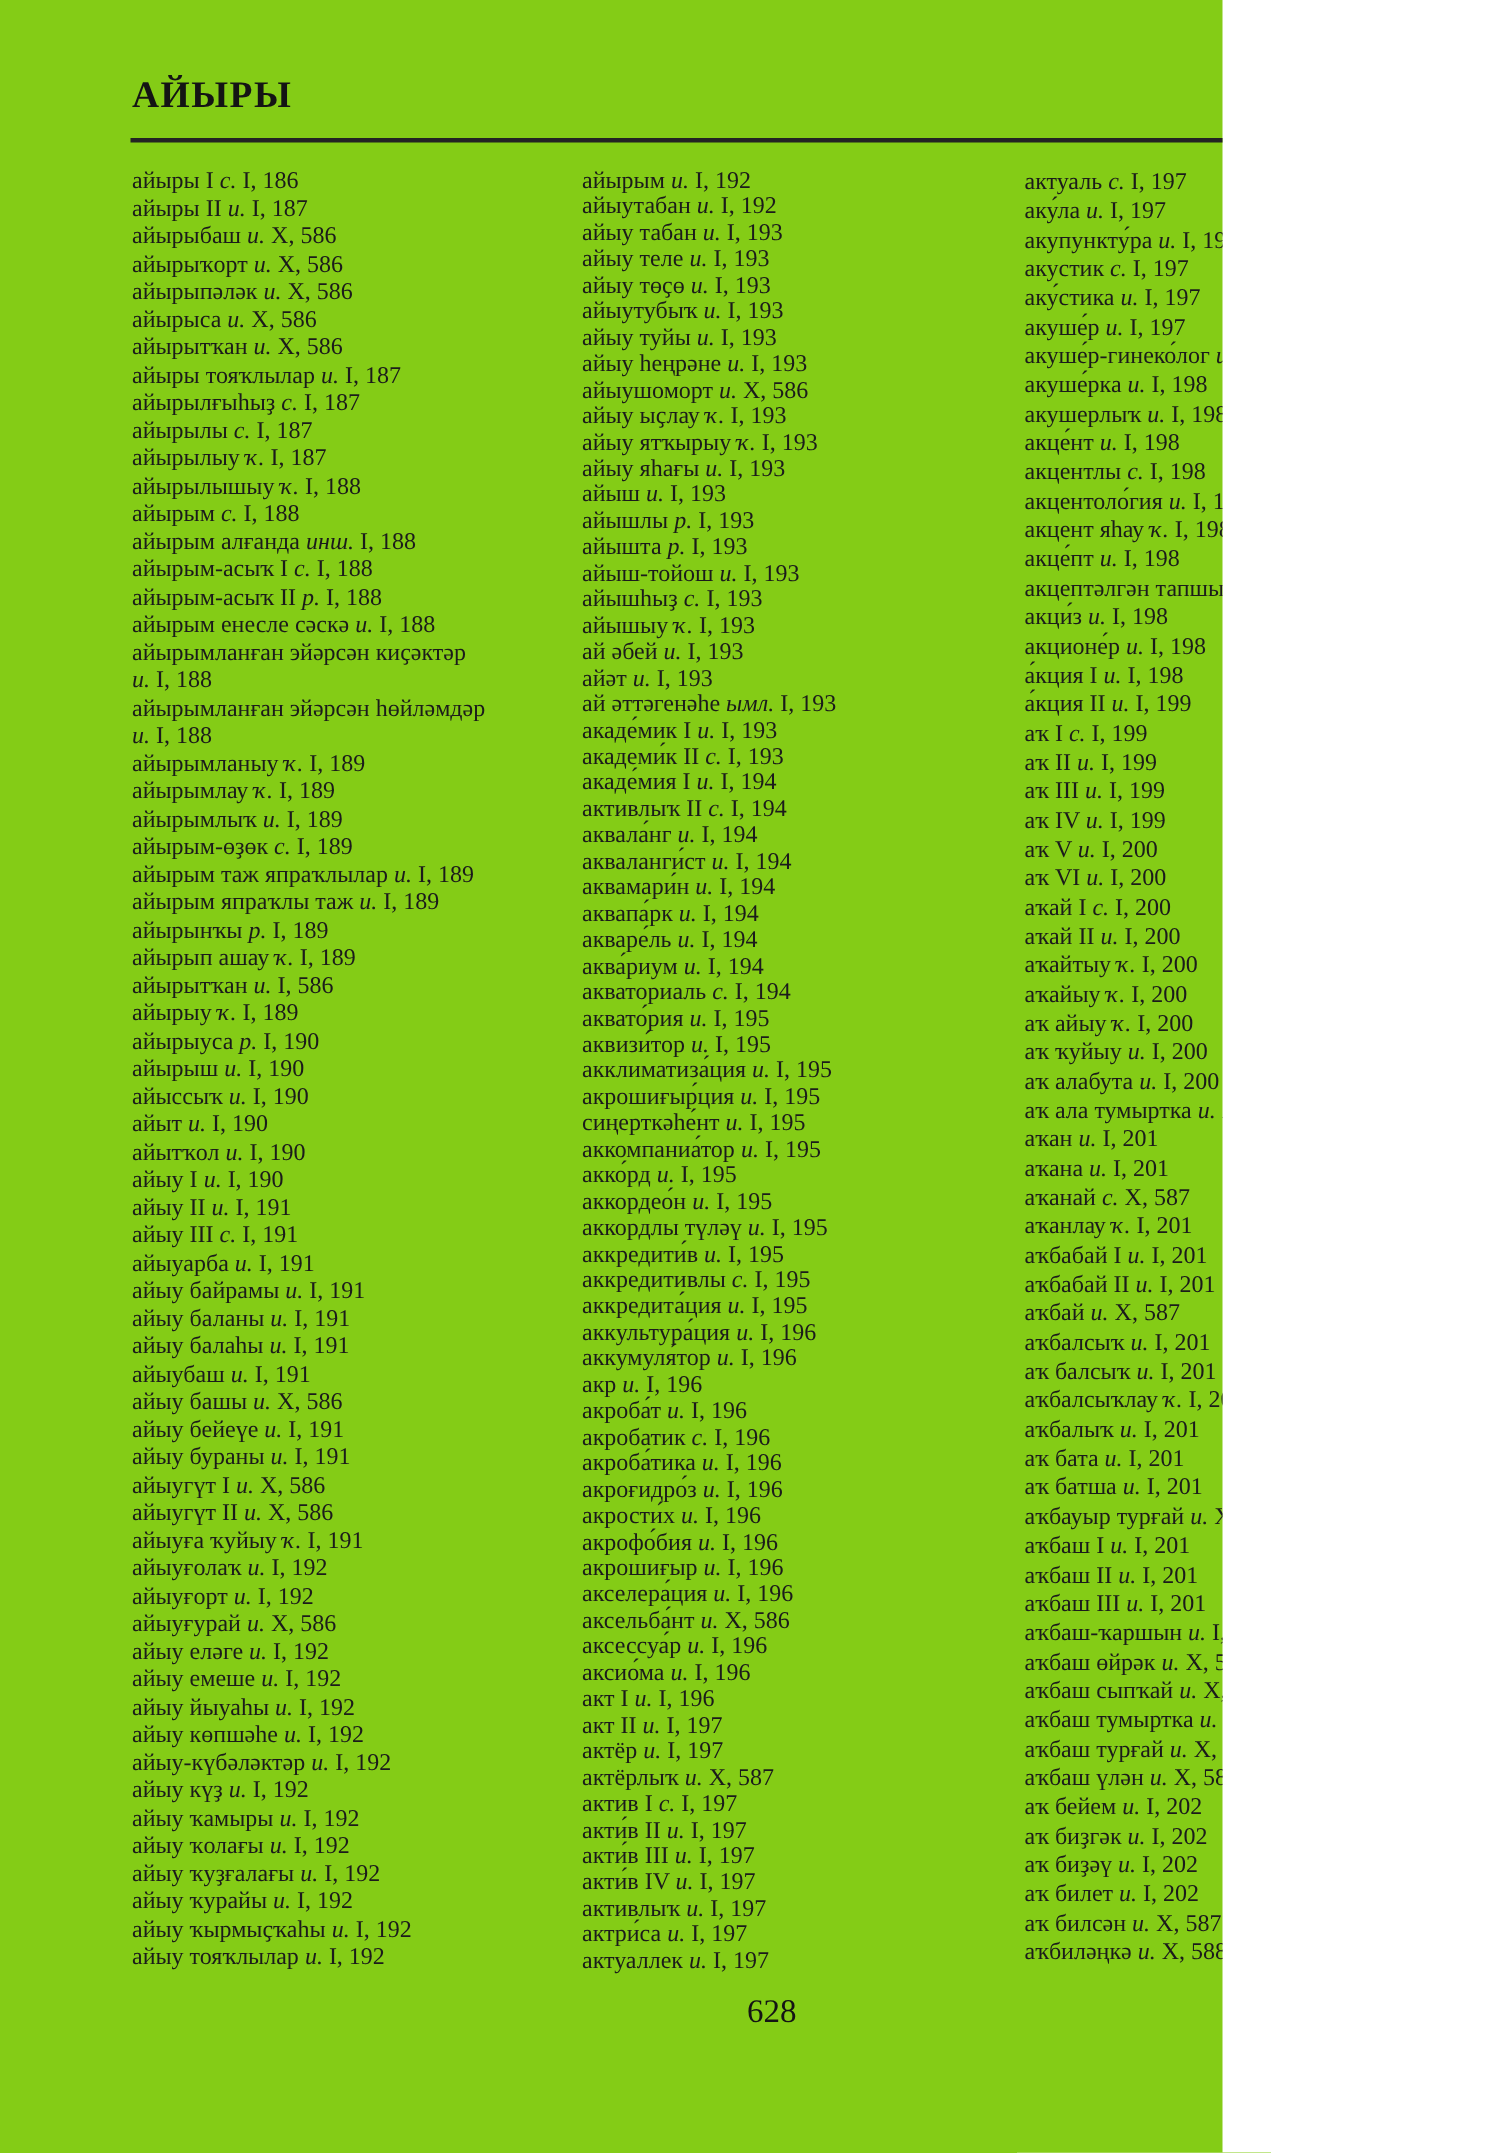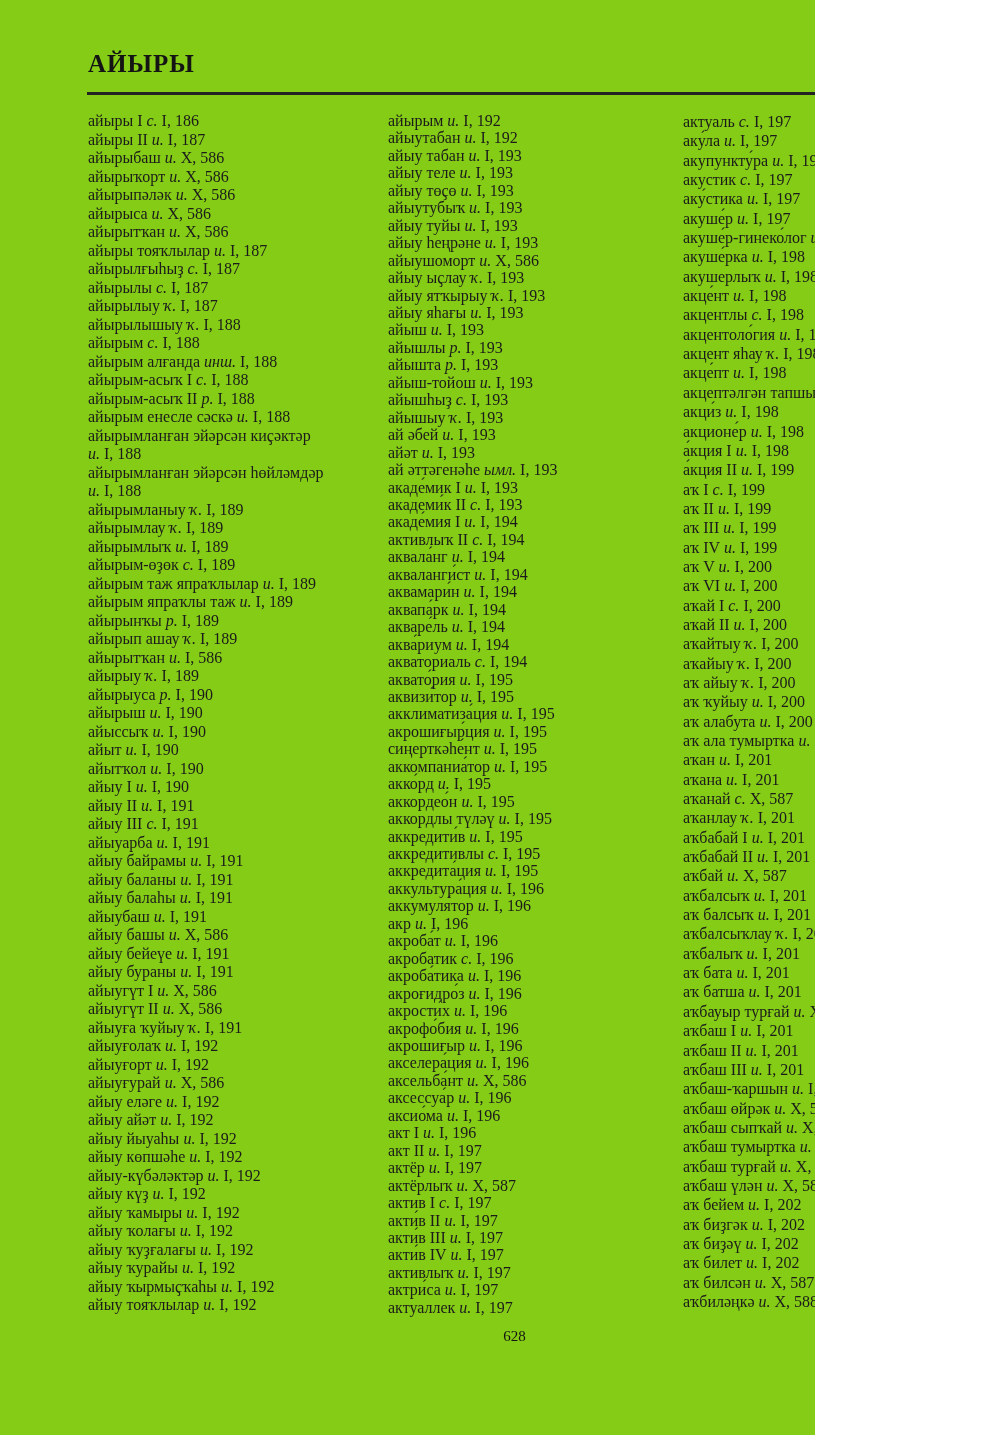--- a/index.html
+++ b/index.html
@@ -39,21 +39,21 @@
   .col1 { left: 88px;  width: 298px; line-height: 18.5px;  }
   .col2 { left: 388px; width: 293px; line-height: 17.45px; }
   .col3 { left: 683px; width: 290px; line-height: 19.35px; }
   .entry { height: auto; }
   .pos { font-style: italic; }
   .pageno {
     position: absolute;
     left: 88px; top: 1328px;
     width: 853px;
     text-align: center;
-    font-size: 15px;
+    font-size: 22px;
     color: #141414;
   }
 </style>
 </head>
 <body>
 
 <div class="page">
   <h1 class="title">АЙЫРЫ</h1>
   <div class="rule"></div>
   <div class="col col1">
@@ -104,21 +104,21 @@
       <div class="entry"><span class="hw">айыу башы</span> <span class="pos">и.</span> <span class="ref">X, 586</span></div>
       <div class="entry"><span class="hw">айыу бейеүе</span> <span class="pos">и.</span> <span class="ref">I, 191</span></div>
       <div class="entry"><span class="hw">айыу бураны</span> <span class="pos">и.</span> <span class="ref">I, 191</span></div>
       <div class="entry"><span class="hw">айыугүт I</span> <span class="pos">и.</span> <span class="ref">X, 586</span></div>
       <div class="entry"><span class="hw">айыугүт II</span> <span class="pos">и.</span> <span class="ref">X, 586</span></div>
       <div class="entry"><span class="hw">айыуға ҡуйыу</span> <span class="pos">ҡ.</span> <span class="ref">I, 191</span></div>
       <div class="entry"><span class="hw">айыуғолаҡ</span> <span class="pos">и.</span> <span class="ref">I, 192</span></div>
       <div class="entry"><span class="hw">айыуғорт</span> <span class="pos">и.</span> <span class="ref">I, 192</span></div>
       <div class="entry"><span class="hw">айыуғурай</span> <span class="pos">и.</span> <span class="ref">X, 586</span></div>
       <div class="entry"><span class="hw">айыу еләге</span> <span class="pos">и.</span> <span class="ref">I, 192</span></div>
-      <div class="entry"><span class="hw">айыу айәт</span> <span class="pos">и.</span> <span class="ref">I, 192</span></div>
+      <div class="entry"><span class="hw">айыу емеше</span> <span class="pos">и.</span> <span class="ref">I, 192</span></div>
       <div class="entry"><span class="hw">айыу йыуаһы</span> <span class="pos">и.</span> <span class="ref">I, 192</span></div>
       <div class="entry"><span class="hw">айыу көпшәһе</span> <span class="pos">и.</span> <span class="ref">I, 192</span></div>
       <div class="entry"><span class="hw">айыу-күбәләктәр</span> <span class="pos">и.</span> <span class="ref">I, 192</span></div>
       <div class="entry"><span class="hw">айыу күҙ</span> <span class="pos">и.</span> <span class="ref">I, 192</span></div>
       <div class="entry"><span class="hw">айыу ҡамыры</span> <span class="pos">и.</span> <span class="ref">I, 192</span></div>
       <div class="entry"><span class="hw">айыу ҡолағы</span> <span class="pos">и.</span> <span class="ref">I, 192</span></div>
       <div class="entry"><span class="hw">айыу ҡуҙғалағы</span> <span class="pos">и.</span> <span class="ref">I, 192</span></div>
       <div class="entry"><span class="hw">айыу ҡурайы</span> <span class="pos">и.</span> <span class="ref">I, 192</span></div>
       <div class="entry"><span class="hw">айыу ҡырмыҫҡаһы</span> <span class="pos">и.</span> <span class="ref">I, 192</span></div>
       <div class="entry"><span class="hw">айыу тояҡлылар</span> <span class="pos">и.</span> <span class="ref">I, 192</span></div>

